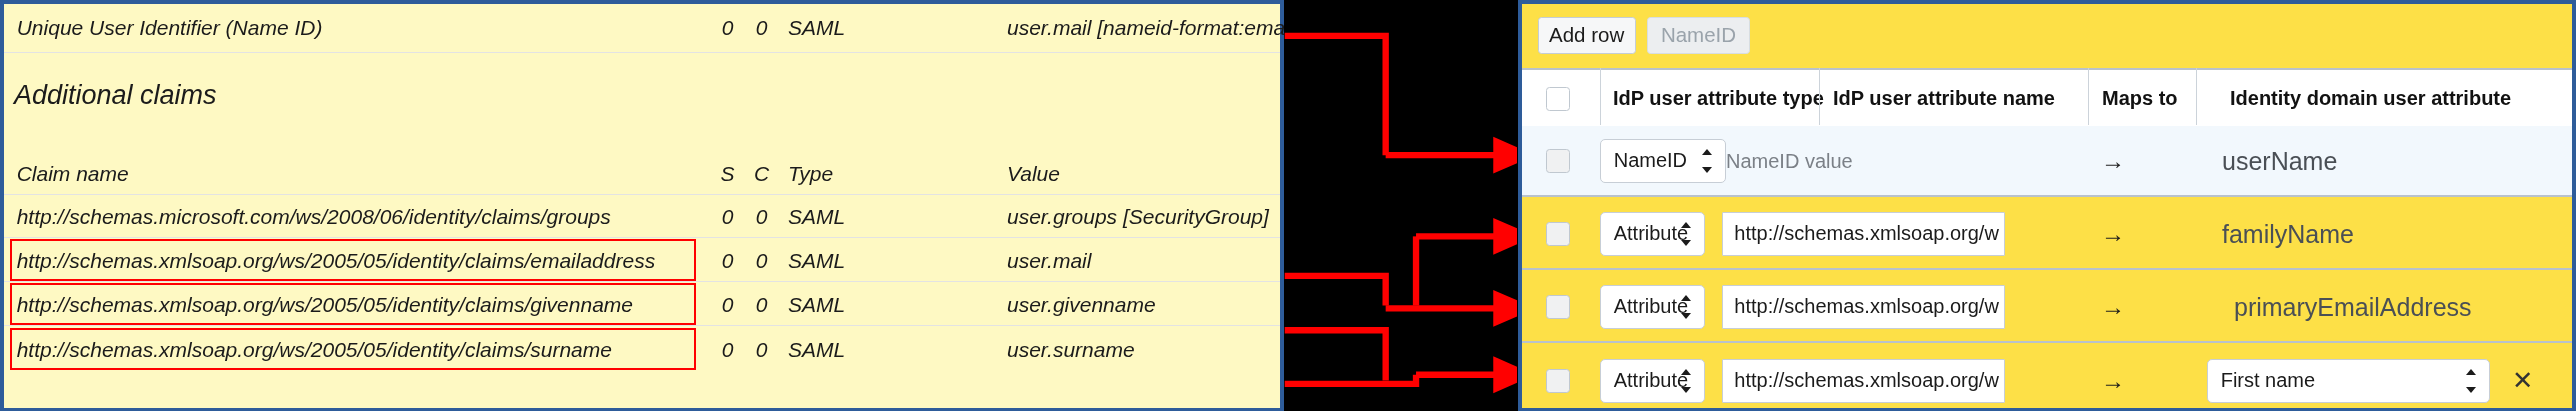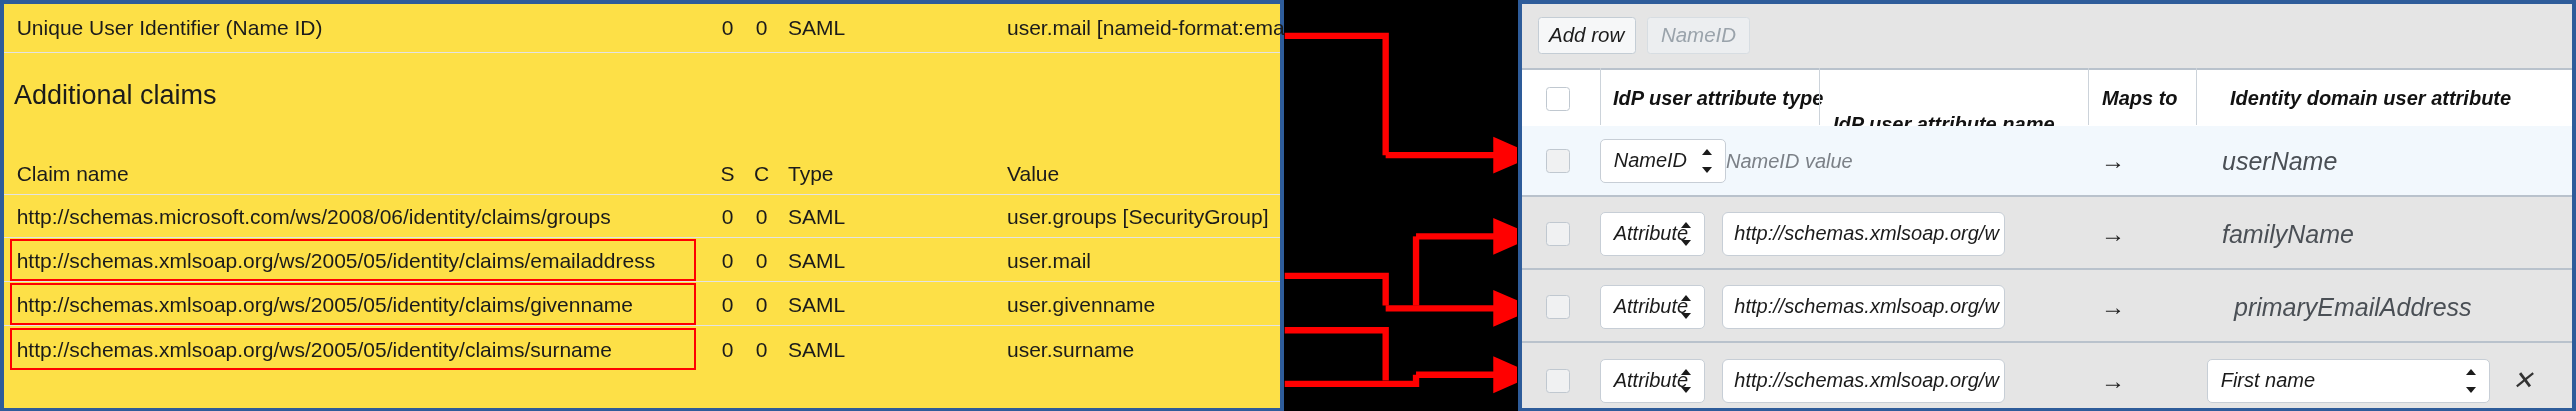--- a/index.html
+++ b/index.html
@@ -7,21 +7,21 @@
     width:2576px;height:412px;overflow:hidden;
     font-family:"Liberation Sans", sans-serif;
     position:relative;
   }
 
   
   .panel{position:absolute;top:0;bottom:0;background:#fff;box-sizing:border-box;border:4.2px solid #2e5c9a;}
 
   
   #left-panel{left:0;width:1284px;}
-  .lp-inner{position:absolute;inset:0;background:#fde047;}
+  .lp-inner{position:absolute;inset:0;background:#fef9c3;font-style:italic;}
 
   .lp-row{
     position:absolute;left:0;right:0;
     box-sizing:border-box;
     display:flex;align-items:center;
     font-size:21px;color:#1b1b1b;
     white-space:nowrap;
   }
   .lp-sep{position:absolute;left:0;right:0;height:1.4px;background:#e3e3e3;}
 
@@ -40,21 +40,21 @@
     box-sizing:border-box;
     pointer-events:none;
   }
 
   
   #connector{position:absolute;left:1284px;top:0;width:233px;height:412px;background:#000;}
   #connector svg{display:block;}
 
   
   #right-panel{left:1518px;width:1058px;}
-  .rp-inner{position:absolute;inset:0;background:#e5e5e5;font-style:italic;}
+  .rp-inner{position:absolute;inset:0;background:#fde047;}
 
   .rp-toolbar{position:absolute;left:0;top:0;right:0;height:62px;}
   .btn{
     position:absolute;top:12.7px;height:37px;
     box-sizing:border-box;
     border:0.7px solid #c4cdd5;border-radius:3.5px;
     background:#f6f7f8;
     font-size:20.5px;color:#1b1b1b;
     display:flex;align-items:center;justify-content:center;
     font-family:"Liberation Sans", sans-serif;
@@ -104,21 +104,21 @@
     width:12.7px;height:24px;
     display:flex;flex-direction:column;justify-content:space-between;align-items:center;
   }
   .spin i{display:block;width:0;height:0;border-left:5.7px solid transparent;border-right:5.7px solid transparent;}
   .spin i.up{border-bottom:6.4px solid #1b1b1b;}
   .spin i.dn{border-top:6.4px solid #1b1b1b;}
 
   .textbox{
     position:absolute;top:50%;transform:translateY(-50%);
     height:44px;box-sizing:border-box;
-    border:0.7px solid #c7ced6;border-radius:6px;background:#fff;
+    border:0.7px solid #c7ced6;border-radius:1px;background:#fff;
     display:flex;align-items:center;
     font-size:20px;color:#1b1b1b;
     padding-left:11.3px;
     white-space:nowrap;overflow:hidden;
   }
   .ghost{
     position:absolute;top:50%;transform:translateY(-50%);
     font-size:20px;color:#7b8087;white-space:nowrap;
   }
   .mapsto{
@@ -230,21 +230,21 @@
     <div class="rp-toolbar">
       <div class="btn" id="btn-add-row">Add row</div>
       <div class="btn" id="btn-remove">NameID</div>
     </div>
 
     <div class="rp-headrow">
       <div class="cell" style="left:17px;width:42px;">
         <span class="cb" style="left:7px;"></span>
       </div>
       <div class="cell" style="left:91px;">IdP user attribute type</div>
-      <div class="cell" style="left:311px;margin-top:26px;">IdP user attribute name</div>
+      <div class="cell" style="left:311px;">IdP user attribute name</div>
       <div class="cell" style="left:580px;">Maps to</div>
       <div class="cell" style="left:688px;margin-left:20px;">Identity domain user attribute</div>
     </div>
     <div class="vline" style="left:78px;"></div>
     <div class="vline" style="left:297px;"></div>
     <div class="vline" style="left:566px;"></div>
     <div class="vline" style="left:674px;"></div>
 
     <div class="rp-row sel" style="top:122px;">
       <span class="cb"></span>

